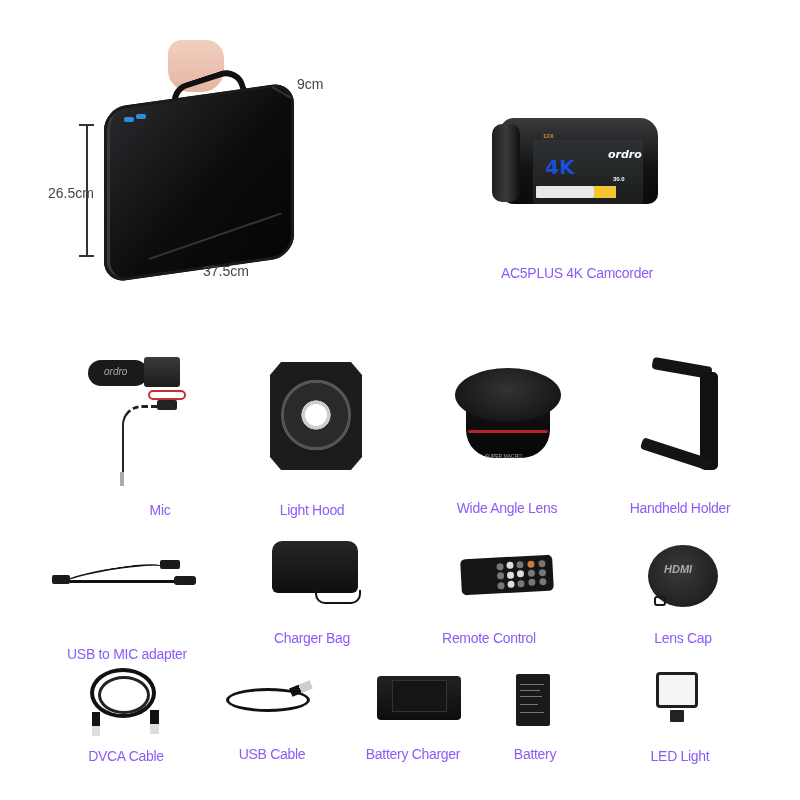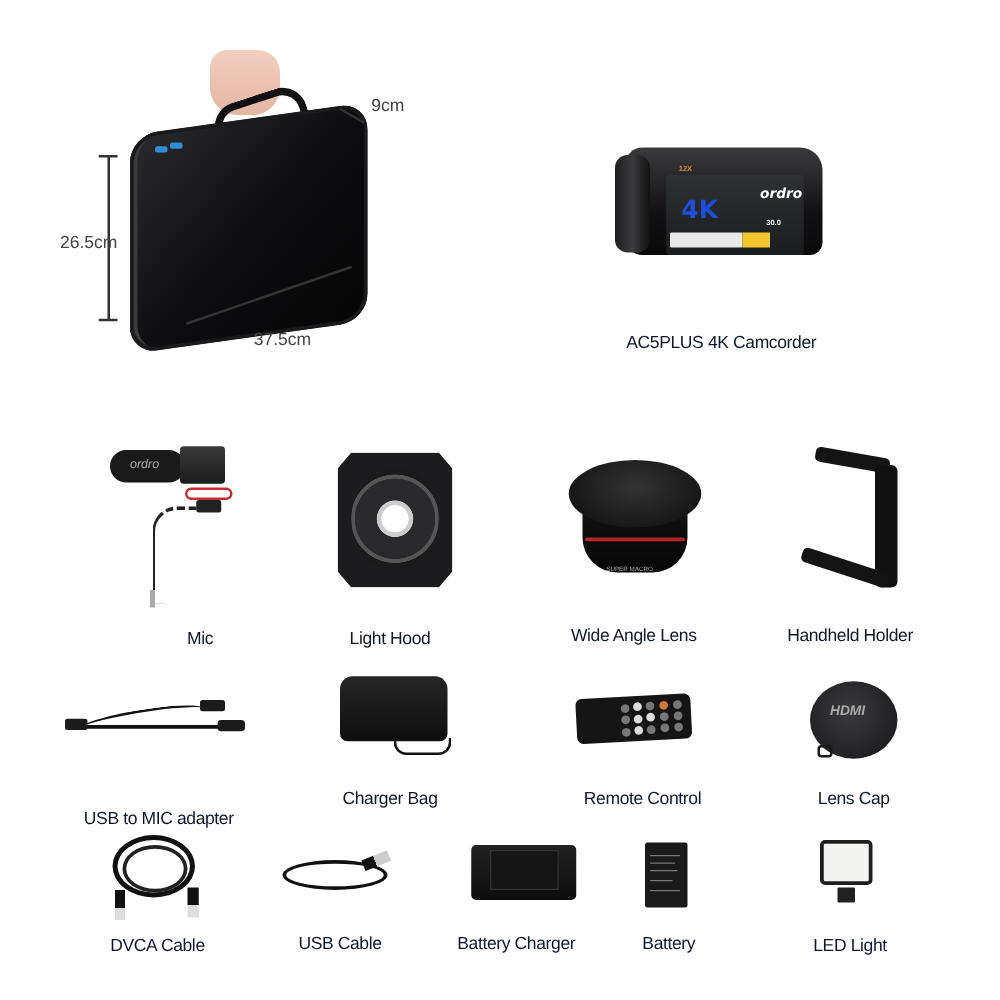--- a/index.html
+++ b/index.html
@@ -1,21 +1,21 @@
 <!DOCTYPE html>
 <html><head>
   <meta charset="utf-8">
   <style>
     * { margin: 0; padding: 0; box-sizing: border-box; }
     body {
       width: 800px; height: 800px; background: #ffffff; position: relative; overflow: hidden;
       font-family: "Liberation Sans", "DejaVu Sans", sans-serif; color: #111;
     }
     .label {
-      position: absolute; font-size: 14px; color: #0f172a; text-align: center;
+      position: absolute; font-size: 14px; color: #8b5cf6; text-align: center;
       white-space: nowrap; transform: translateX(-50%); letter-spacing: -0.3px;
     }
     .dim { position: absolute; font-size: 14px; color: #444; white-space: nowrap; }
 
     
     .case {
       position: absolute; left: 104px; top: 95px; width: 190px; height: 175px;
       background: linear-gradient(135deg, #2a2a2e 0%, #0c0c0e 55%, #050506 100%);
       border-radius: 22px; transform: skewY(-8deg);
       box-shadow: inset 0 0 0 3px #1a1a1c, inset 6px 0 0 #3a3a3e;
@@ -213,21 +213,21 @@
       <div class="rbtn" style="left:46px;top:15px;background:#ddd"></div>
       <div class="rbtn" style="left:56px;top:14px;background:#ddd"></div>
       <div class="rbtn" style="left:67px;top:14px"></div>
       <div class="rbtn" style="left:78px;top:14px"></div>
     <div class="rbtn" style="left:36px;top:25px"></div>
       <div class="rbtn" style="left:46px;top:24px;background:#ddd"></div>
       <div class="rbtn" style="left:56px;top:24px"></div>
       <div class="rbtn" style="left:67px;top:23px"></div>
       <div class="rbtn" style="left:78px;top:23px"></div>
   </div>
-  <div class="label" style="left:514px;top:630px">Remote Control</div>
+  <div class="label" style="left:489px;top:630px">Remote Control</div>
 </div>
 
 <div>
   <div class="lcap"></div>
   <div class="lcap-text">HDMI</div>
   <div class="lcap-tab"></div>
   <div class="label" style="left:683px;top:630px">Lens Cap</div>
 </div>
 
 <div>

